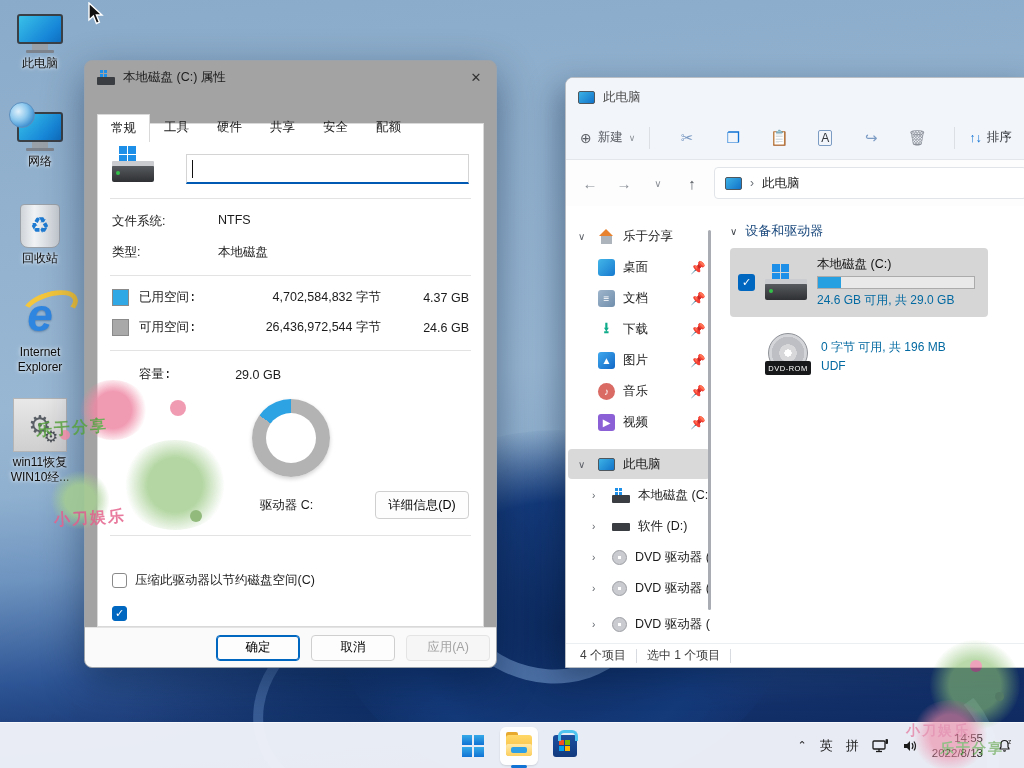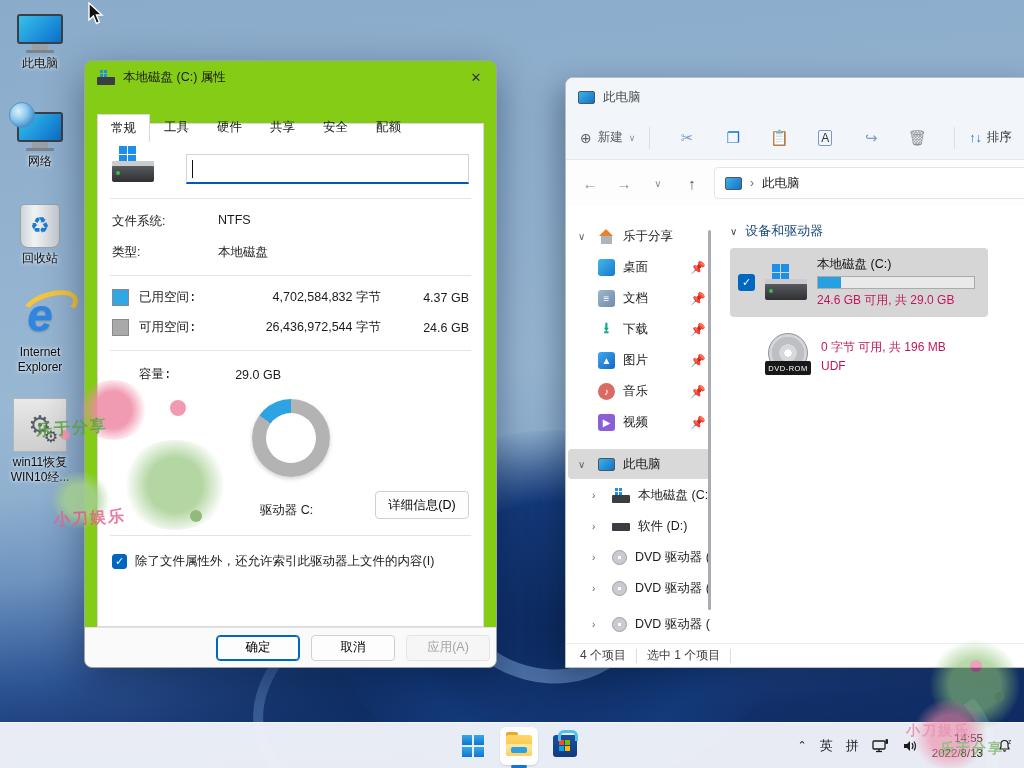--- a/index.html
+++ b/index.html
@@ -35,21 +35,21 @@
   .gearbox{width:54px;height:54px;background:linear-gradient(180deg,#e8e8e8,#cfcfcf);border:1px solid #b5b5b5;display:flex;align-items:center;justify-content:center;position:relative;}
   .gearbox .g1{font-size:26px;color:#5a5f66;}
   .gearbox .g2{font-size:16px;color:#4a4f55;position:absolute;right:8px;bottom:5px;}
 
   
   .wm{position:absolute;pointer-events:none;}
   .splat{position:absolute;border-radius:50%;}
   .wm-text{position:absolute;font-weight:bold;white-space:nowrap;letter-spacing:2px;}
 
   
-  .dialog{position:absolute;left:84px;top:60px;width:413px;height:608px;background:#84cc16;
+  .dialog{position:absolute;left:84px;top:60px;width:413px;height:608px;background:#a3a3a3;
     border:1px solid #9ca3ab;border-radius:8px;box-shadow:0 14px 40px rgba(0,20,50,.45);z-index:20;overflow:hidden;}
   .dlg-titlebar{height:32px;display:flex;align-items:center;padding:0 0 0 12px;}
   .dlg-title{font-size:12.5px;margin-left:8px;}
   .dlg-close{margin-left:auto;width:40px;height:32px;display:flex;align-items:center;justify-content:center;font-size:13px;color:#333;}
   .tabs{display:flex;margin:20px 0 0 12px;position:relative;z-index:2;}
   .tab{padding:5px 13px;font-size:12.5px;border:1px solid transparent;border-bottom:none;color:#1b1b1b;}
   .tab.active{background:#fff;border-color:#d9d9d9;position:relative;top:1px;border-radius:1px 1px 0 0;}
   .tab-page{position:absolute;left:12px;right:12px;top:62px;bottom:40px;background:#fff;border:1px solid #d9d9d9;padding:0 14px;}
   .row-input{display:flex;align-items:flex-end;gap:32px;margin-top:18px;height:42px;}
   .inp{flex:1;height:30px;background:#fff;border:1px solid #d4d4d4;border-bottom:2px solid #0059b3;position:relative;}
@@ -60,21 +60,21 @@
   .space-row{display:flex;align-items:center;margin-top:13px;font-size:12.5px;}
   .swatch{width:17px;height:17px;margin-right:10px;border:1px solid #8a8a8a;}
   .sw-used{background:#31a8e6;}
   .sw-free{background:#a9a9a9;}
   .space-row .k2{width:80px;font-family:Liberation Mono, monospace;}
   .space-row .bytes{flex:1;text-align:right;padding-right:26px;}
   .space-row .gb{width:62px;text-align:right;}
   .donut-wrap{display:flex;justify-content:center;margin-top:16px;}
   .donut{width:78px;height:78px;border-radius:50%;position:relative;box-shadow:0 2px 4px rgba(0,0,0,.18);}
   .donut::after{content:"";position:absolute;inset:14px;background:#fff;border-radius:50%;}
-  .drive-caption-row{display:flex;align-items:flex-end;margin-top:14px;}
+  .drive-caption-row{display:flex;align-items:center;margin-top:14px;}
   .drive-caption{flex:1;text-align:center;font-size:12.5px;padding-left:86px;}
   .btn{border:1px solid #cfcfcf;background:#fdfdfd;border-radius:4px;font-size:12.5px;display:inline-flex;align-items:center;justify-content:center;font-family:inherit;}
   .btn-details{width:94px;height:28px;}
   .chk-row{display:flex;align-items:center;gap:8px;margin-top:14px;font-size:12.5px;}
   .chk{width:15px;height:15px;border:1px solid #8a8a8a;border-radius:3px;background:#fff;display:flex;align-items:center;justify-content:center;color:#fff;font-size:11px;}
   .chk.checked{background:#0067c0;border-color:#0067c0;}
   .dlg-buttons{position:absolute;left:0;right:0;bottom:0;height:40px;border-top:1px solid #e3e3e3;background:#fafafa;display:flex;align-items:center;justify-content:flex-end;gap:11px;padding-right:6px;}
   .btn-dlg{width:84px;height:26px;}
   .btn-ok{border-color:#0067c0;box-shadow:inset 0 0 0 1px #0067c0;}
   .btn-apply{color:#a3a3a3;background:#f6f6f6;border-color:#e4e4e4;}
@@ -106,21 +106,21 @@
   .mainpane{flex:1;position:relative;padding:16px 0 0 18px;overflow:hidden;}
   .section-head{display:flex;align-items:center;gap:8px;color:#1c4a7e;font-size:13px;}
   .section-head .chev{font-size:10px;color:#41464c;}
   .tile{width:258px;border-radius:4px;display:flex;align-items:center;gap:10px;padding:8px 8px;margin-top:8px;position:relative;}
   .tile.selected{background:#d6d6d6;}
   .tile-check{width:17px;height:17px;border-radius:3px;background:#0067c0;color:#fff;font-size:11px;display:flex;align-items:center;justify-content:center;flex:0 0 auto;}
   .tile-body{flex:1;min-width:0;}
   .tile-name{font-size:12.5px;color:#111;}
   .cap-bar{width:158px;height:13px;background:#e9e9e9;border:1px solid #ababab;margin-top:3px;}
   .cap-fill{height:100%;background:#26a0e0;}
-  .tile-info{font-size:12px;color:#be185d;margin-top:3px;}
+  .tile-info{font-size:12px;color:#0369a1;margin-top:3px;}
   .hdd{position:relative;width:42px;height:38px;flex:0 0 auto;}
   .winlogo{position:absolute;left:7px;top:0;width:17px;height:17px;display:grid;grid-template-columns:8px 8px;grid-template-rows:8px 8px;gap:1px;}
   .winlogo i{background:#1d8fe8;}
   .hdd-body{position:absolute;left:0;bottom:2px;width:42px;height:17px;background:linear-gradient(180deg,#5a5d61,#2e3033);border-radius:2px;}
   .hdd-body::before{content:"";position:absolute;left:0;top:-4px;width:42px;height:5px;background:#caccd0;border-radius:1px 1px 0 0;}
   .hdd-led{position:absolute;left:4px;top:6px;width:4px;height:4px;border-radius:50%;background:#35c24a;}
   .dvd{position:relative;width:46px;height:42px;flex:0 0 auto;}
   .disc{position:absolute;left:3px;top:0;width:40px;height:40px;border-radius:50%;
     background:radial-gradient(circle,#ffffff 0 13%,#d8d8da 14% 32%,#bdbfc4 33% 60%,#d3d5d9 61% 78%,#9fa2a8 79% 100%);
     border:1px solid #8e9197;}
@@ -290,23 +290,26 @@
       <span class="gb">29.0 GB</span>
     </div>
     <div class="donut-wrap">
         <div class="donut" style="background: conic-gradient(from 305.64deg, rgb(46, 163, 228) 0deg, rgb(46, 163, 228) 54.36deg, rgb(179, 179, 179) 54.36deg, rgb(179, 179, 179) 360deg);"></div>
       </div>
     <div class="drive-caption-row">
       <div class="drive-caption">驱动器 C:</div>
       <button class="btn btn-details">详细信息(D)</button>
     </div>
     <hr class="hr" style="margin-top:16px;">
+    <div class="chk-row" style="margin-top:36px;">
+      <span class="chk"></span>
+      <span>压缩此驱动器以节约磁盘空间(C)</span>
+    </div>
     <div class="chk-row" style="margin-top:17px;">
       <span class="chk checked">✓</span>
-      <span>除了文件属性外，还允许索引此驱动器上文件的内容(I)</span>
     </div>
   </div>
   <div class="dlg-buttons">
     <button class="btn btn-dlg btn-ok">确定</button>
     <button class="btn btn-dlg">取消</button>
     <button class="btn btn-dlg btn-apply">应用(A)</button>
   </div>
 </div>
 
 <div class="explorer">

